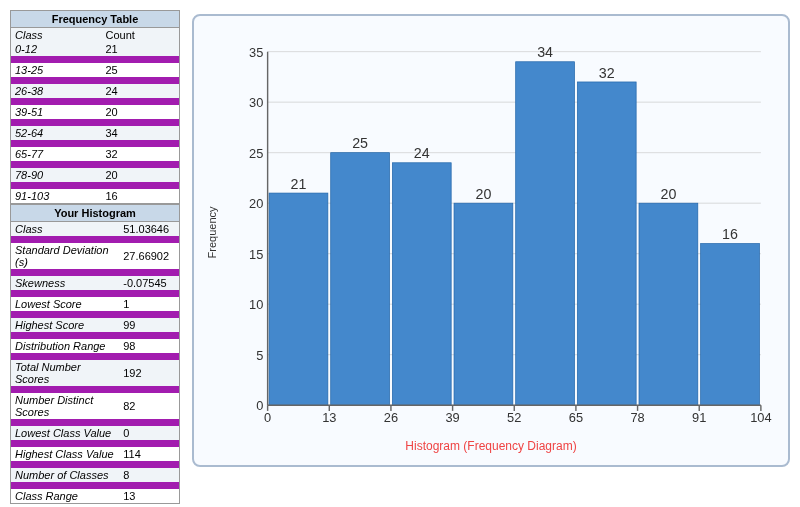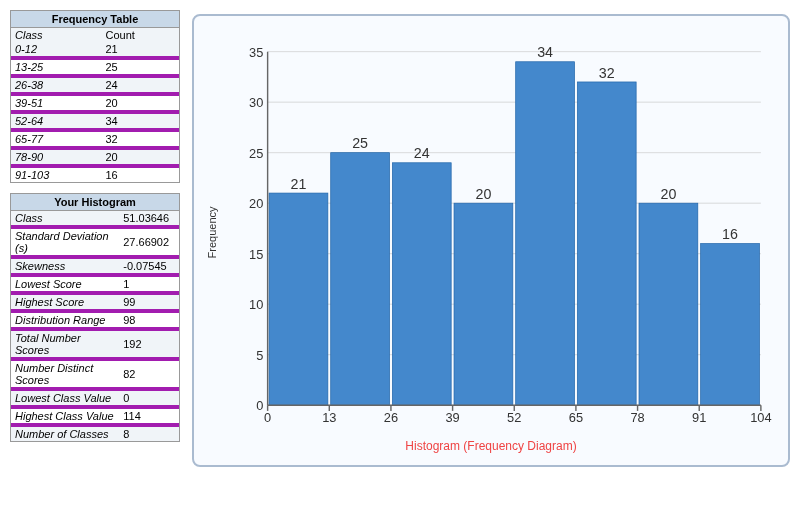--- a/index.html
+++ b/index.html
@@ -12,21 +12,20 @@
       overflow: hidden;
       display: flex;
       align-items: flex-start;
       padding: 10px;
       gap: 12px;
     }
 
     .left-panel {
       display: flex;
       flex-direction: column;
-      gap: 10px;
       width: 170px;
       flex-shrink: 0;
     }
 
     .table-container {
       border: 1px solid #999;
       background: #fff;
     }
 
     .table-title {
@@ -38,21 +37,21 @@
       border-bottom: 1px solid #999;
     }
 
     table {
       width: 100%;
       border-collapse: collapse;
     }
 
     table td {
       padding: 1px 4px;
-      border-bottom: 4px solid #a21caf;
+      border-bottom: 7px solid #a21caf;
       font-size: 11px;
     }
 
     table tr:last-child td {
       border-bottom: none;
       margin-left: 16px;
     }
 
     table tr:nth-child(odd) td {
       background: #f0f4f8;
@@ -220,20 +219,24 @@
             <td>Lowest Class Value</td>
             <td>0</td>
           </tr>
           <tr>
             <td>Highest Class Value</td>
             <td>114</td>
           </tr>
           <tr>
             <td>Number of Classes</td>
             <td>8</td>
+          </tr>
+          <tr>
+            <td>Class Range</td>
+            <td>13</td>
           </tr>
         </tbody>
     </table>
   </div>
 </div>
 
 <div class="chart-panel">
   <div class="chart-area">
     <div class="y-axis-label">Frequency</div>
     <div class="chart-content">

